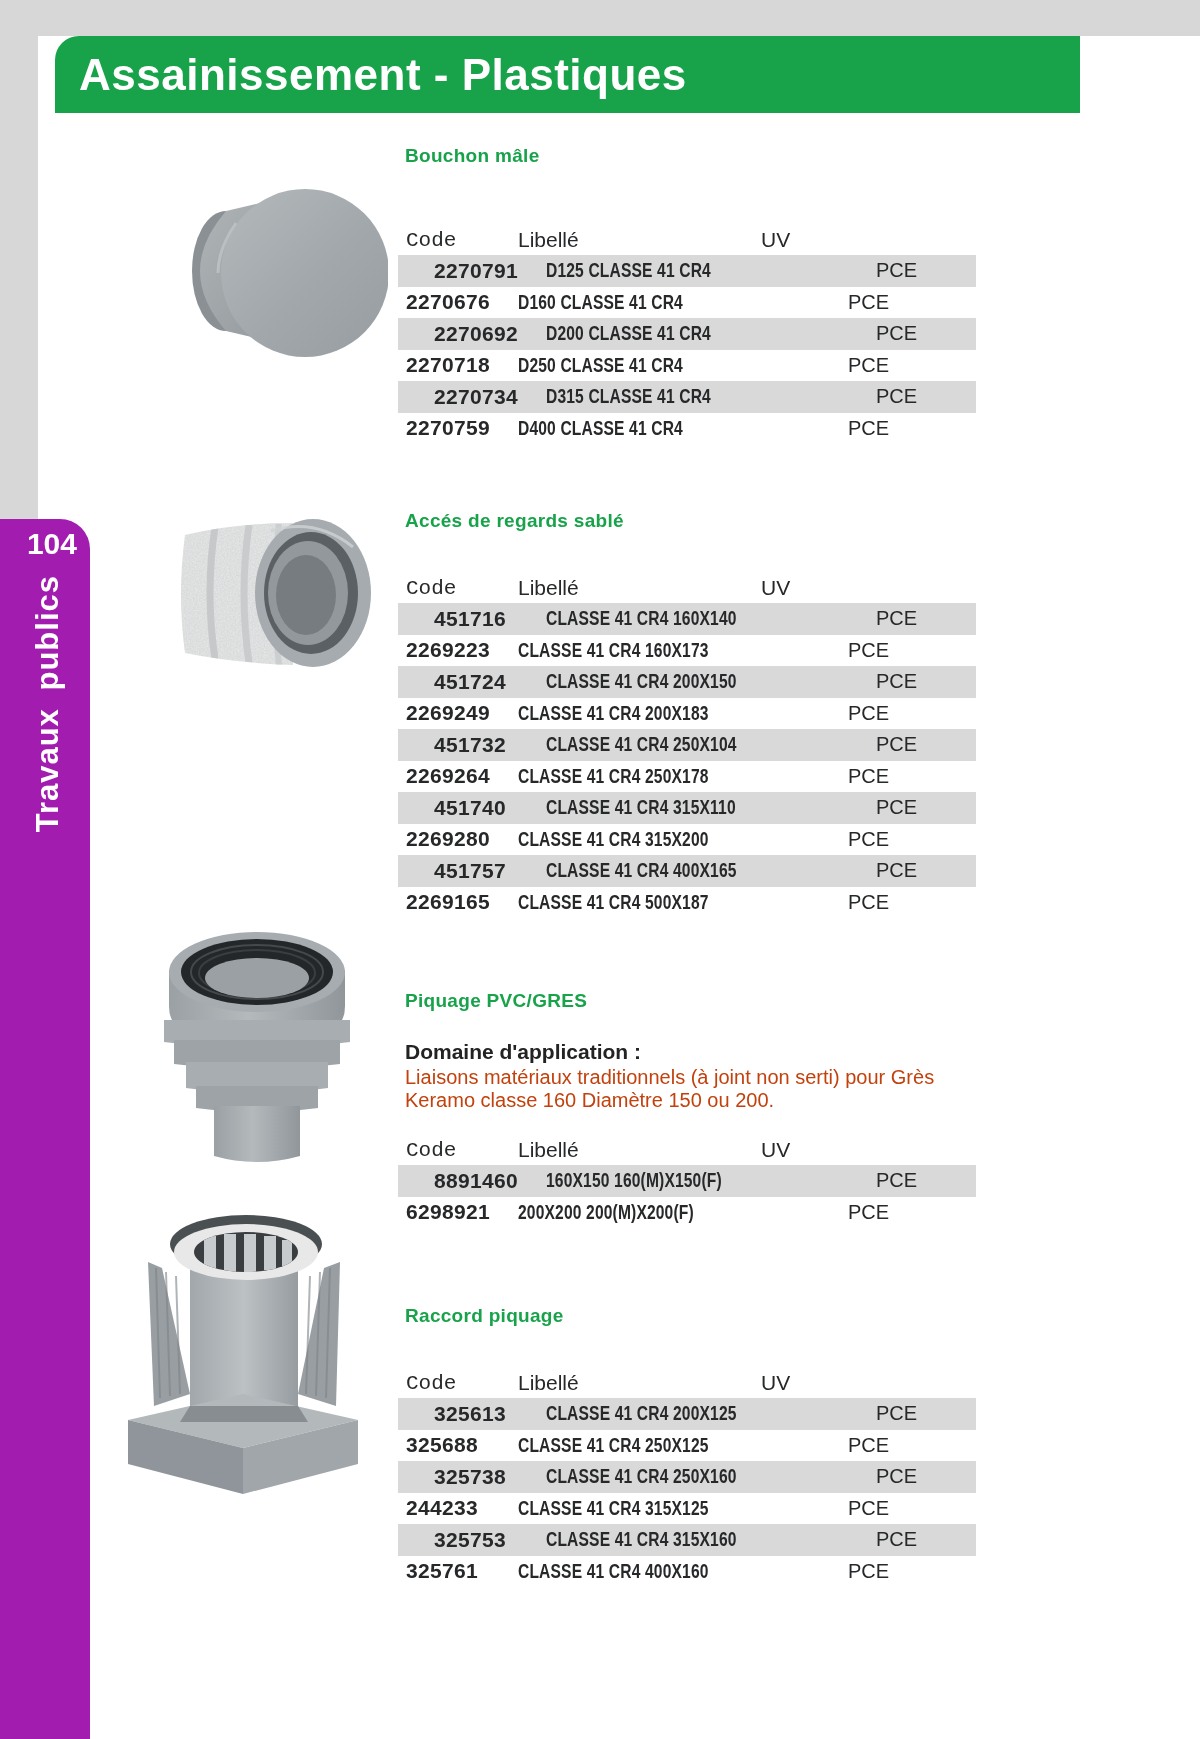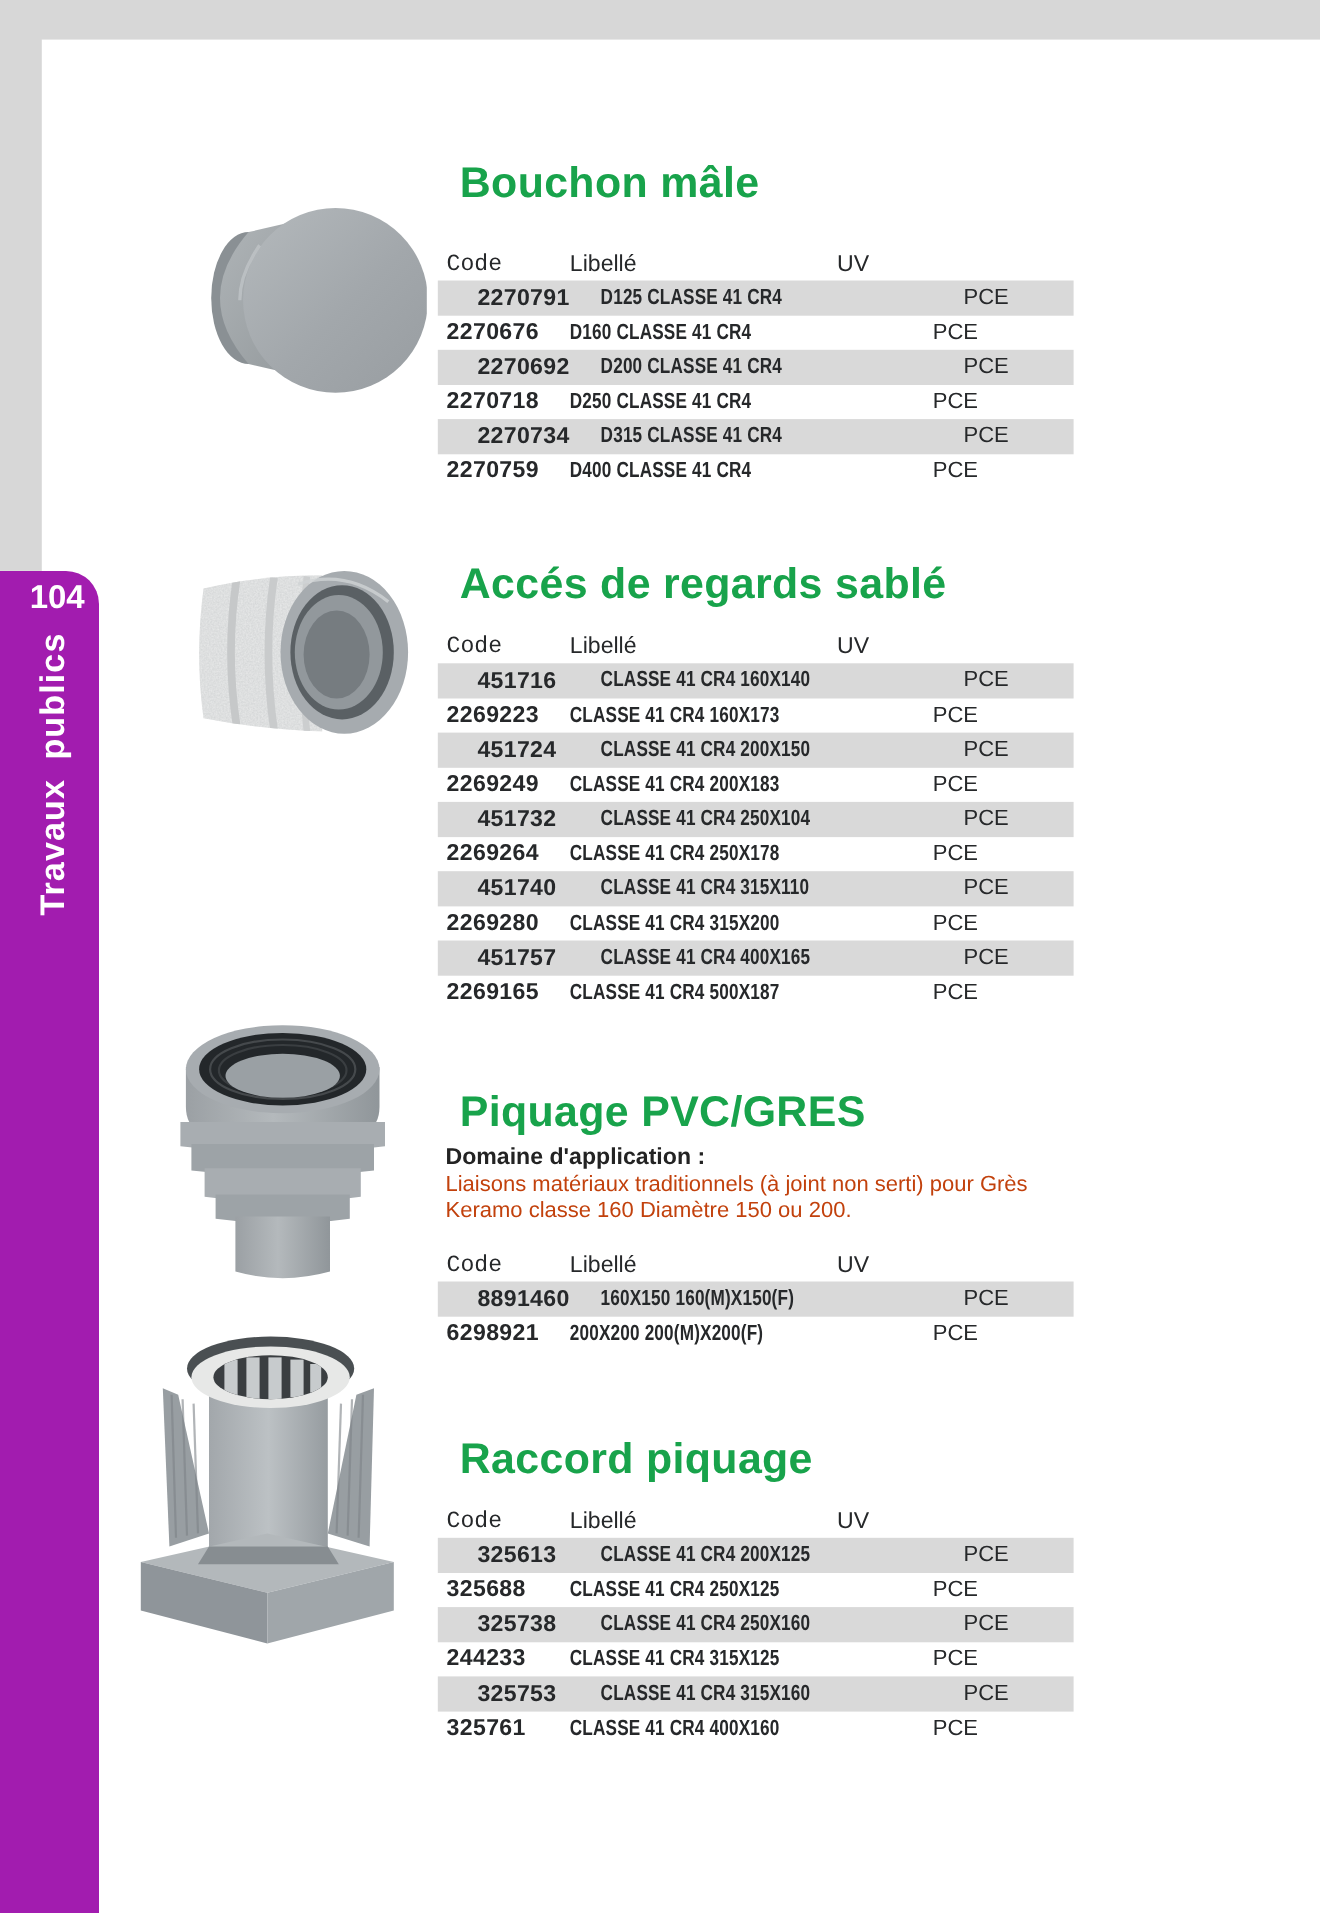--- a/index.html
+++ b/index.html
@@ -5,21 +5,21 @@
   html,body{margin:0;padding:0;background:#ffffff;}
   body{width:1200px;height:1739px;position:relative;font-family:"Liberation Sans",sans-serif;overflow:hidden;}
   .page{position:absolute;inset:0;background:#ffffff;}
   .top-strip{position:absolute;left:0;top:0;width:1200px;height:36px;background:#d7d7d7;}
   .left-strip{position:absolute;left:0;top:0;width:38px;height:519px;background:#d7d7d7;}
   .header-bar{position:absolute;left:55px;top:36px;width:1025px;height:77px;background:#18a34b;border-top-left-radius:24px;display:flex;align-items:center;}
   .header-title{color:#ffffff;font-size:44px;font-weight:bold;padding-left:24px;letter-spacing:.5px;}
   .sidebar-tab{position:absolute;left:0;top:519px;width:90px;height:1236px;background:#a21caf;border-top-right-radius:30px;}
   .page-num{position:absolute;top:8px;right:13px;color:#ffffff;font-size:30px;font-weight:bold;}
   .vertical-label{position:absolute;left:30px;top:56px;color:#ffffff;font-size:31px;font-weight:bold;writing-mode:vertical-rl;transform:rotate(180deg);letter-spacing:1px;word-spacing:8px;}
-  .section-title{position:absolute;left:418px;font-size:39px;font-weight:bold;color:#18a34b;letter-spacing:.3px;}
+  .section-title{position:absolute;left:405px;font-size:19px;font-weight:bold;color:#18a34b;letter-spacing:.3px;}
   .app-heading{position:absolute;left:405px;font-size:21px;font-weight:bold;color:#232323;}
   .app-text{position:absolute;left:405px;width:560px;font-size:20px;line-height:23px;color:#c2410c;}
   .cat-table{position:absolute;left:398px;width:578px;}
   .t-head{display:grid;grid-template-columns:120px 243px 215px;align-items:end;height:30px;padding-bottom:3px;font-size:21px;color:#26282a;}
   .t-head .hc0{padding-left:8px;font-family:Liberation Mono, monospace;}
   .t-head .hc2{text-align:left;}
   .t-row{display:grid;grid-template-columns:120px 243px 215px;align-items:center;height:31.5px;font-size:20px;color:#26282a;}
   .t-row.stripe{background:#d9d9d9;padding-left:28px;}
   .cell.code{padding-left:8px;font-weight:bold;font-size:21px;letter-spacing:.3px;}
   .cell.lib .cond{display:inline-block;transform:scaleX(.78);transform-origin:0 50%;font-weight:bold;white-space:nowrap;letter-spacing:.2px;}
@@ -27,20 +27,23 @@
   .photo{position:absolute;}
 </style>
 </head>
 <body>
 
 <div class="page">
 
   <div class="top-strip"></div>
   <div class="left-strip"></div>
 
+  <div class="header-bar">
+    <div class="header-title">Assainissement - Plastiques</div>
+  </div>
 
   <div class="sidebar-tab">
     <div class="page-num">104</div>
     <div class="vertical-label">Travaux publics</div>
   </div>
 
   <svg class="photo" style="left:178px;top:183px" width="210" height="185" viewBox="0 0 210 185">
     <defs>
       <linearGradient id="g1body" x1="0" y1="0" x2="1" y2="1">
         <stop offset="0" stop-color="#b0b5b8"></stop>

